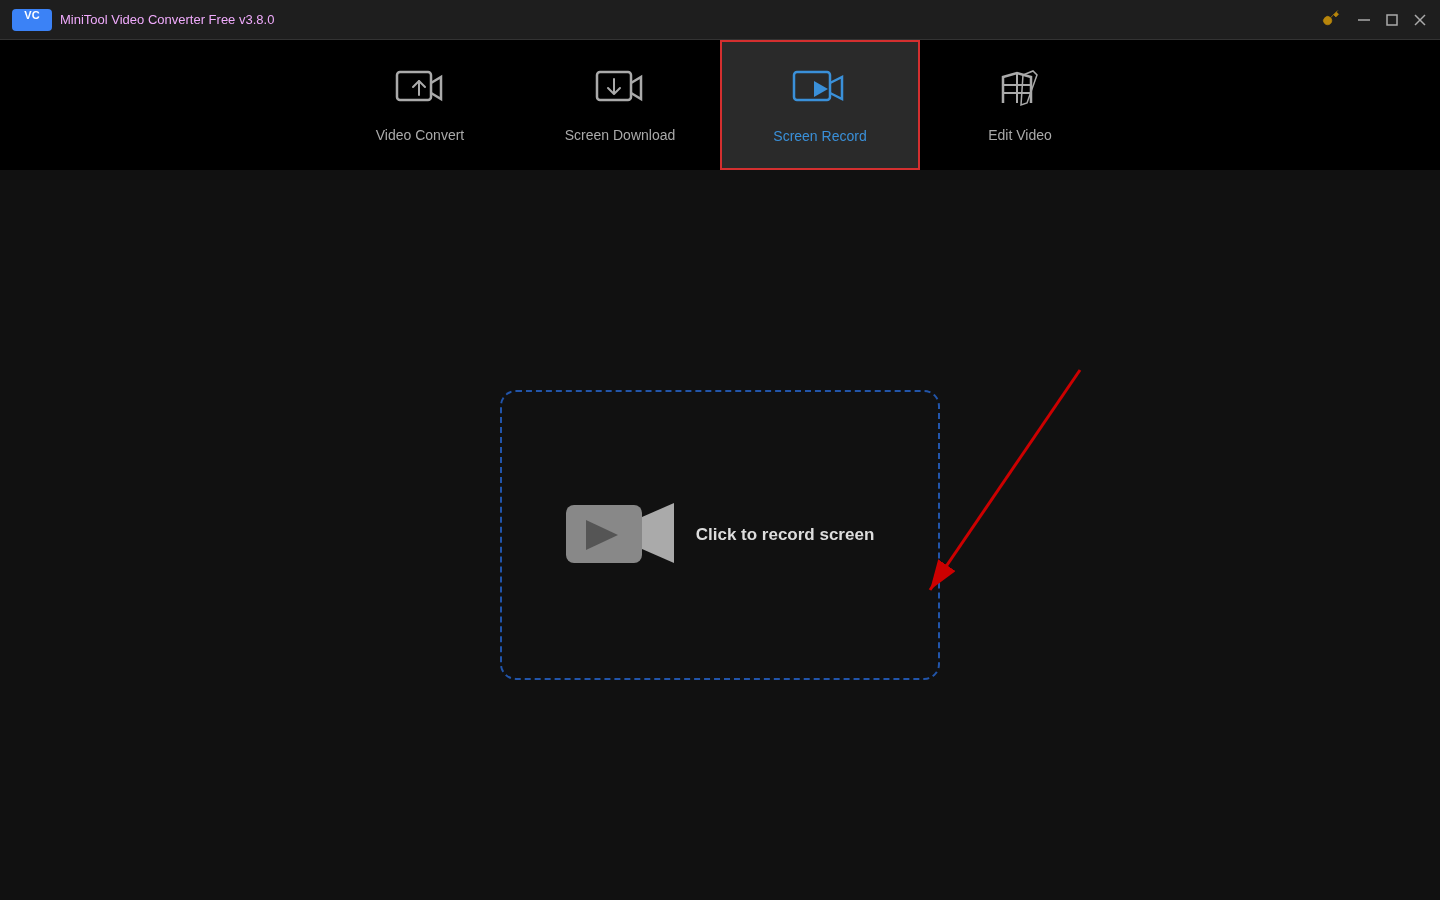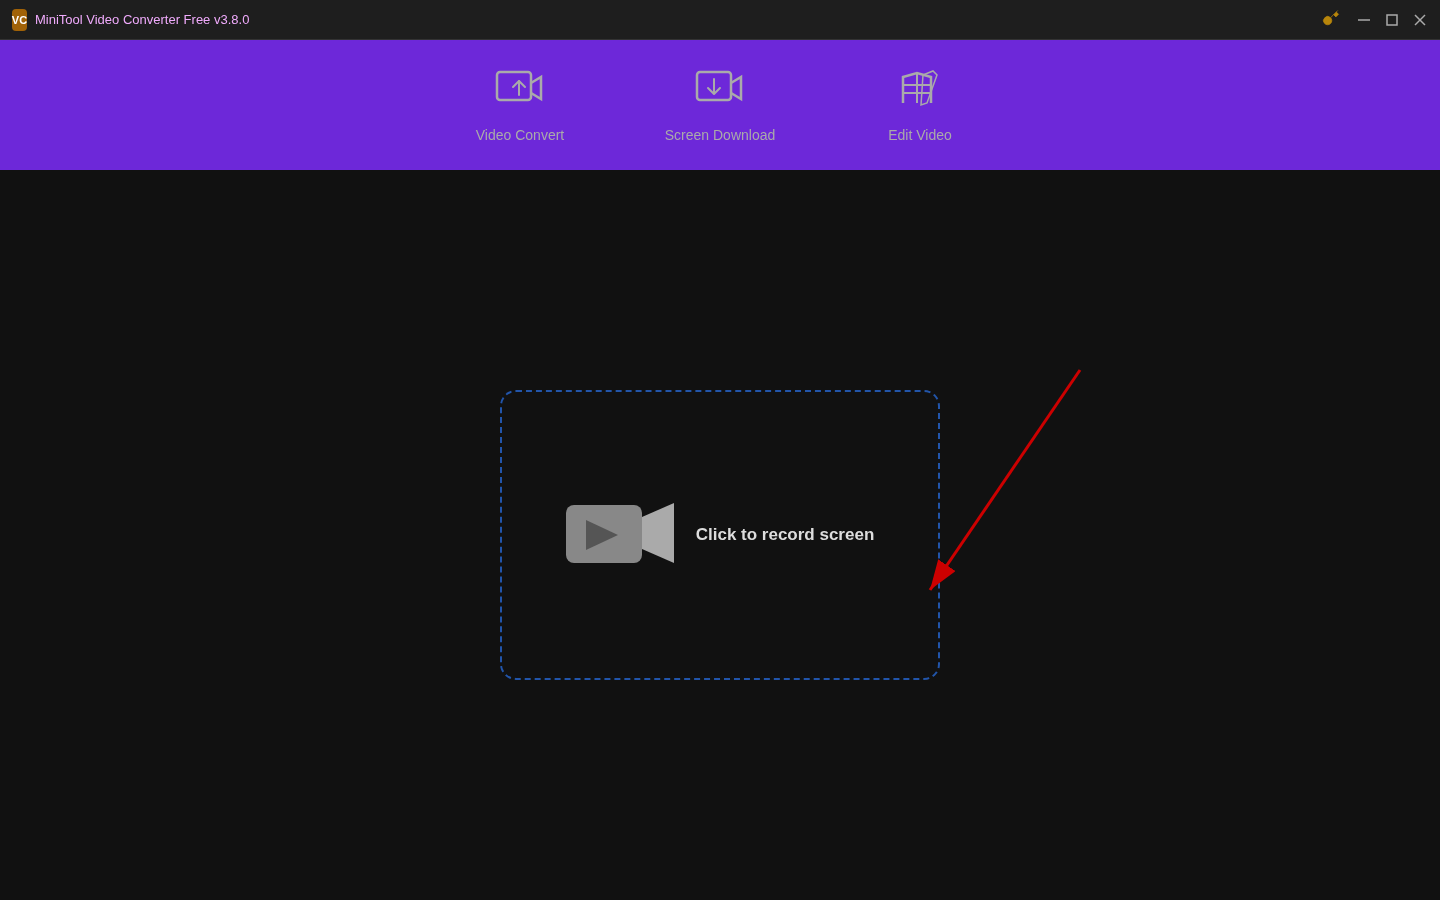--- a/index.html
+++ b/index.html
@@ -27,26 +27,26 @@
       border-bottom: 1px solid #333;
     }
 
     .title-bar-left {
       display: flex;
       align-items: center;
       gap: 8px;
     }
 
     .app-logo {
-      width: 15px;
+      width: 40px;
       height: 22px;
-      background: #a16207;
+      background: #3b82f6;
       border-radius: 4px;
       display: flex;
-      align-items: center;
+      align-items: flex-start;
       justify-content: center;
       font-size: 11px;
       font-weight: bold;
       color: white;
       flex-shrink: 0;
     }
 
     .app-title {
       font-size: 13px;
       color: #f0abfc;
@@ -78,21 +78,21 @@
       color: #aaa;
       font-size: 14px;
       cursor: pointer;
     }
 
     
     .nav-bar {
       display: flex;
       align-items: flex-start;
       justify-content: center;
-      background: #6d28d9;
+      background: #000000;
       height: 130px;
       gap: 0;
     }
 
     .nav-tab {
       display: flex;
       flex-direction: column;
       align-items: center;
       justify-content: center;
       width: 200px;
@@ -228,20 +228,30 @@
       <svg width="50" height="42" viewBox="0 0 50 42" fill="none">
         <rect x="2" y="5" width="34" height="28" rx="3" stroke="#aaa" stroke-width="2.5" fill="none"></rect>
         <polyline points="36,16 46,10 46,32 36,26" stroke="#aaa" stroke-width="2.5" fill="none"></polyline>
         <line x1="19" y1="12" x2="19" y2="26" stroke="#aaa" stroke-width="2" stroke-linecap="round"></line>
         <polyline points="13,21 19,27 25,21" stroke="#aaa" stroke-width="2" stroke-linecap="round" stroke-linejoin="round" fill="none"></polyline>
       </svg>
     </div>
     <span class="nav-tab-label">Screen Download</span>
   </div>
 
+  <div class="nav-tab active">
+    <div class="nav-tab-icon">
+      <svg width="56" height="44" viewBox="0 0 56 44" fill="none">
+        <rect x="2" y="6" width="36" height="28" rx="3" stroke="#3a90d9" stroke-width="2.5" fill="none"></rect>
+        <polygon points="22,15 22,31 36,23" fill="#3a90d9"></polygon>
+        <polyline points="38,17 50,11 50,33 38,27" stroke="#3a90d9" stroke-width="2.5" fill="none"></polyline>
+      </svg>
+    </div>
+    <span class="nav-tab-label">Screen Record</span>
+  </div>
 
   <div class="nav-tab">
     <div class="nav-tab-icon">
       <svg width="50" height="42" viewBox="0 0 50 42" fill="none">
         <path d="M8 36 L8 10 L22 6 L36 10 L36 36" stroke="#aaa" stroke-width="2.5" fill="none"></path>
         <line x1="22" y1="6" x2="22" y2="36" stroke="#aaa" stroke-width="2"></line>
         <line x1="8" y1="18" x2="36" y2="18" stroke="#aaa" stroke-width="2"></line>
         <line x1="8" y1="26" x2="36" y2="26" stroke="#aaa" stroke-width="2"></line>
         <path d="M28 8 L38 4 L42 8 L32 36 L26 38 L28 8Z" stroke="#aaa" stroke-width="1.5" fill="none"></path>
       </svg>

